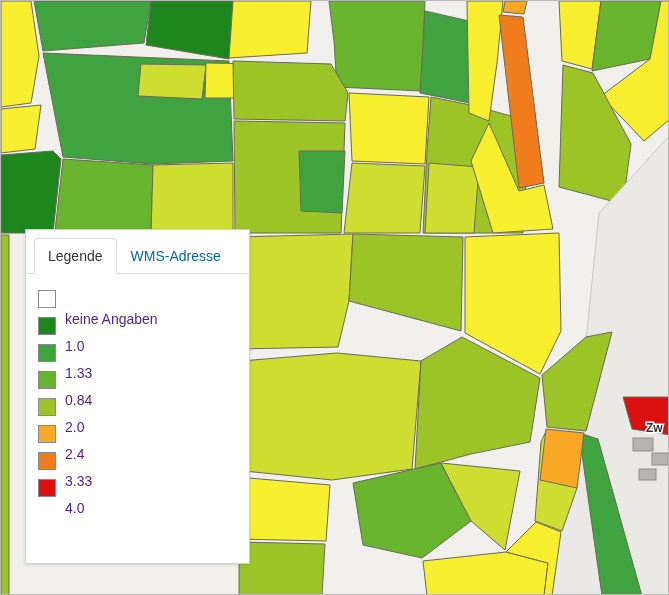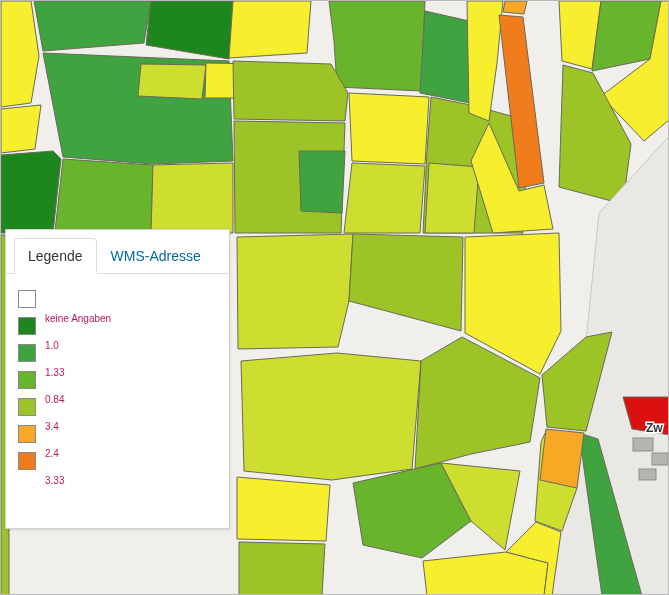--- a/index.html
+++ b/index.html
@@ -8,22 +8,22 @@
     width:669px;height:595px;
     overflow:hidden;
     background:#f0efec;
     font-family:"Liberation Sans", sans-serif;
     border:1px solid #b9b9b9;
     box-sizing:border-box;
   }
   .map-svg{position:absolute;left:0;top:0;}
   .legend-panel{
     position:absolute;
-    left:4px;top:228px;
-    width:225px;height:300px;
+    left:24px;top:228px;
+    width:225px;height:335px;
     background:#ffffff;
     border:1px solid #d0d0d0;
     box-sizing:border-box;
     box-shadow:0 1px 3px rgba(0,0,0,0.12);
   }
   .tabs{
     display:flex;
     align-items:flex-end;
     border-bottom:1px solid #ddd;
     padding:8px 8px 0 8px;
@@ -48,21 +48,21 @@
   }
   .legend-list{padding:16px 12px 8px 12px;}
   .legend-row{display:flex;align-items:center;margin-bottom:9px;height:18px;}
   .swatch{
     width:18px;height:18px;
     border:1px solid #8a8a8a;
     margin-right:9px;
     box-sizing:border-box;
     flex:0 0 18px;
   }
-  .legend-label{font-size:10px;color:#be185d;line-height:18px;margin-top:40px;}
+  .legend-label{font-size:14px;color:#4c1d95;line-height:18px;margin-top:40px;}
 </style>
 </head>
 <body>
 
 <div class="screen">
 
   <svg class="map-svg" width="669" height="595" viewBox="0 0 669 595" xmlns="http://www.w3.org/2000/svg">
       <polygon points="0,0 30,0 38,55 30,102 0,106" fill="#f7ee2e" stroke="#6a6a58" stroke-width="1"></polygon>
       <polygon points="33,0 150,0 143,42 42,50" fill="#3fa33f" stroke="#6a6a58" stroke-width="1"></polygon>
       <polygon points="150,0 232,0 228,58 145,44" fill="#1d861d" stroke="#6a6a58" stroke-width="1"></polygon>
@@ -132,26 +132,30 @@
         <div class="legend-row">
           <span class="swatch" style="background: rgb(63, 163, 63);"></span>
           <span class="legend-label">1.33</span>
         </div>
         <div class="legend-row">
           <span class="swatch" style="background: rgb(105, 180, 45);"></span>
           <span class="legend-label">0.84</span>
         </div>
         <div class="legend-row">
           <span class="swatch" style="background: rgb(156, 196, 39);"></span>
-          <span class="legend-label">3.4</span>
+          <span class="legend-label">2.0</span>
         </div>
         <div class="legend-row">
           <span class="swatch" style="background: rgb(249, 168, 37);"></span>
           <span class="legend-label">2.4</span>
         </div>
         <div class="legend-row">
           <span class="swatch" style="background: rgb(240, 124, 28);"></span>
           <span class="legend-label">3.33</span>
         </div>
+        <div class="legend-row">
+          <span class="swatch" style="background: rgb(220, 16, 16);"></span>
+          <span class="legend-label">4.0</span>
+        </div>
       </div>
   </div>
 
 </div>
 
 </body></html>

